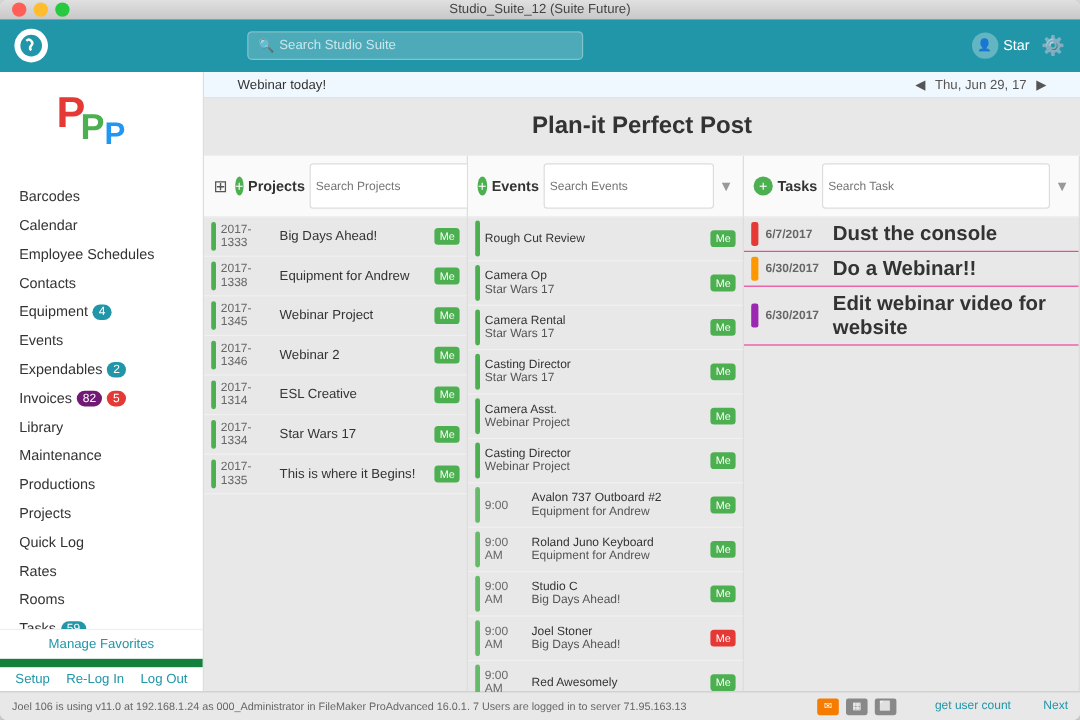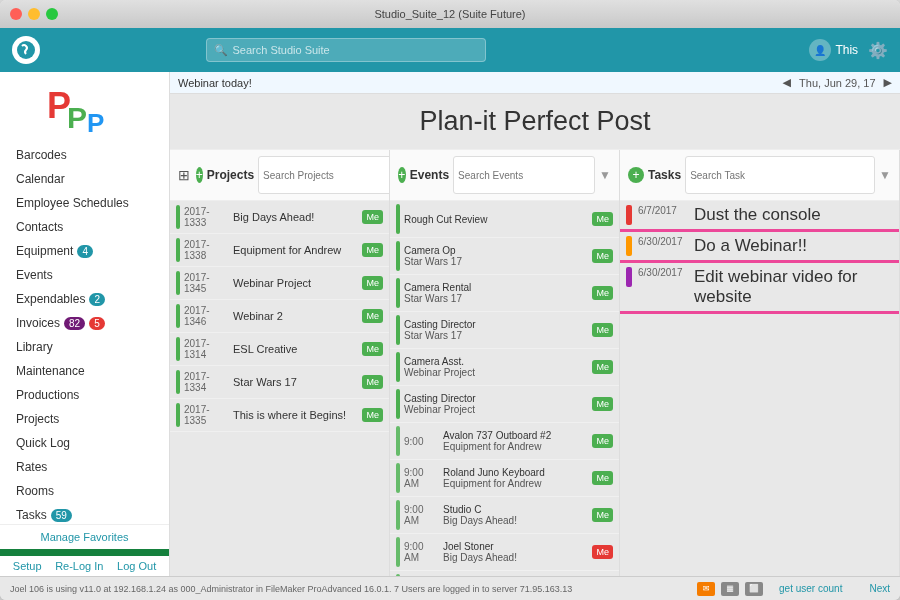--- a/index.html
+++ b/index.html
@@ -1,21 +1,21 @@
 <!DOCTYPE html>
 <html><head>
   <meta charset="utf-8">
   <style>
     * { box-sizing: border-box; margin: 0; padding: 0; }
     body { font-family: -apple-system, BlinkMacSystemFont, 'Helvetica Neue', Arial, sans-serif; font-size: 12px; background: #e8e8e8; width: 900px; height: 600px; overflow: hidden; }
 
     
     .window { width: 900px; height: 600px; display: flex; flex-direction: column; border-radius: 6px; overflow: hidden; box-shadow: 0 4px 20px rgba(0,0,0,0.4); }
 
-    .title-bar { background: linear-gradient(to bottom, #e0e0e0, #c8c8c8); height: 28px; display: flex; align-items: center; justify-content: center; position: relative; flex-shrink: 0; }
+    .title-bar { background: linear-gradient(to bottom, #e0e0e0, #c8c8c8); height: 16px; display: flex; align-items: center; justify-content: center; position: relative; flex-shrink: 0; }
     .title-bar-buttons { position: absolute; left: 10px; display: flex; gap: 6px; }
     .tb-btn { width: 12px; height: 12px; border-radius: 50%; border: none; cursor: pointer; }
     .tb-close { background: #ff5f57; }
     .tb-min { background: #ffbd2e; }
     .tb-max { background: #28c840; }
     .title-bar-title { font-size: 11px; color: #444; font-weight: 500; }
 
     
     .toolbar { background: #2196a8; height: 44px; display: flex; align-items: center; padding: 0 12px; gap: 8px; flex-shrink: 0; }
     .toolbar-logo { width: 28px; height: 28px; border-radius: 50%; background: white; display: flex; align-items: center; justify-content: center; }
@@ -27,34 +27,34 @@
     .toolbar-right { display: flex; align-items: center; gap: 10px; margin-left: auto; }
     .user-badge { display: flex; align-items: center; gap: 4px; color: white; font-size: 12px; }
     .user-avatar { width: 22px; height: 22px; border-radius: 50%; background: rgba(255,255,255,0.3); display: flex; align-items: center; justify-content: center; color: white; font-size: 10px; }
     .gear-icon { color: white; font-size: 16px; cursor: pointer; }
 
     
     .main-content { display: flex; flex: 1; overflow: hidden; }
 
     
     .sidebar { width: 170px; background: white; border-right: 1px solid #ddd; display: flex; flex-direction: column; overflow: hidden; flex-shrink: 0; }
-    .sidebar-nav { flex: 1; overflow-y: auto; }
+    .sidebar-nav { flex: 1; overflow-y: auto; margin-top: 21px; }
     .sidebar-item { padding: 5px 16px; cursor: pointer; color: #333; font-size: 12px; display: flex; align-items: center; gap: 4px; }
     .sidebar-item .badge { background: #2196a8; color: white; border-radius: 8px; padding: 1px 5px; font-size: 10px; }
     .sidebar-item .badge-red { background: #e53935; }
     .sidebar-footer { border-top: 1px solid #eee; padding: 6px; display: flex; justify-content: space-around; }
     .sidebar-footer-link { color: #2196a8; font-size: 11px; cursor: pointer; }
 
     
     .content-panel { flex: 1; display: flex; flex-direction: column; overflow: hidden; }
 
     
-    .notification-bar { background: #f0f8ff; border-bottom: 1px solid #ddd; padding: 4px 8px; font-size: 11px; color: #333; display: flex; align-items: center; }
+    .notification-bar { background: #f0f8ff; border-bottom: 1px solid #ddd; padding: 4px 28px; font-size: 11px; color: #333; display: flex; align-items: center; }
     .nav-arrows { display: flex; align-items: center; gap: 8px; margin-left: auto; font-size: 11px; color: #555; }
-    .app-title { text-align: center; padding: 12px; font-size: 27px; font-weight: 400; color: #333; border-bottom: 1px solid #eee; }
+    .app-title { text-align: center; padding: 12px; font-size: 20px; font-weight: 700; color: #333; border-bottom: 1px solid #eee; }
 
     
     .three-col { display: flex; flex: 1; overflow: hidden; }
 
     
     .panel { border-right: 1px solid #ddd; display: flex; flex-direction: column; overflow: hidden; }
     .projects-panel { width: 220px; }
     .events-panel { width: 230px; }
     .tasks-panel { flex: 1; }
 
@@ -76,21 +76,21 @@
 
     
     .event-row { display: flex; align-items: center; padding: 3px 6px; border-bottom: 1px solid #f0f0f0; gap: 4px; }
     .event-color-bar { width: 4px; height: 30px; border-radius: 2px; }
     .event-time { font-size: 10px; color: #666; width: 35px; flex-shrink: 0; }
     .event-info { flex: 1; }
     .event-name { font-size: 10px; color: #333; font-weight: 500; }
     .event-sub { font-size: 10px; color: #555; }
 
     
-    .task-row { display: flex; align-items: flex-start; padding: 4px 6px; border-bottom: 3px solid #ec4899; gap: 6px; }
+    .task-row { display: flex; align-items: center; padding: 4px 6px; border-bottom: 1px solid #ec4899; gap: 6px; font-weight: bold; }
     .task-color-block { width: 6px; height: 20px; border-radius: 2px; flex-shrink: 0; }
     .task-date { font-size: 10px; color: #666; width: 50px; flex-shrink: 0; }
     .task-desc { flex: 1; font-size: 17px; color: #333; }
 
     
     .status-bar { background: #e8e8e8; border-top: 1px solid #ccc; height: 24px; display: flex; align-items: center; padding: 0 10px; font-size: 10px; color: #555; gap: 8px; }
     .status-icons { display: flex; gap: 6px; margin-left: auto; }
     .status-icon { width: 18px; height: 14px; background: #888; border-radius: 2px; display: flex; align-items: center; justify-content: center; color: white; font-size: 8px; }
     .get-user { margin-left: 8px; }
     .next-btn { margin-left: auto; }
@@ -124,21 +124,21 @@
         <path d="M6 6 Q8 4 10 6 Q12 8 10 10 Q8 12 10 14" stroke="white" stroke-width="2" fill="none"></path>
       </svg>
     </div>
     <div class="search-bar">
       <span class="search-icon-small">🔍</span>
       <input type="text" placeholder="Search Studio Suite" style="">
     </div>
     <div class="toolbar-right">
       <div class="user-badge">
         <div class="user-avatar">👤</div>
-        <span>This</span>
+        <span>Star</span>
       </div>
       <span class="gear-icon">⚙️</span>
     </div>
   </div>
 
   <div class="main-content">
 
     <div class="sidebar">
 
       <div class="ppp">
@@ -416,16 +416,16 @@
     </div>
   </div>
 
   <div class="status-bar">
     <span style="font-size:9px; color:#666; flex:1; overflow:hidden; white-space:nowrap; text-overflow:ellipsis;">Joel 106 is using v11.0 at 192.168.1.24 as 000_Administrator in FileMaker ProAdvanced 16.0.1. 7 Users are logged in to server 71.95.163.13</span>
     <div class="status-icons">
       <div class="status-icon" style="background:#f57c00;">✉</div>
       <div class="status-icon" style="background:#888;">▦</div>
       <div class="status-icon" style="background:#888;">⬜</div>
     </div>
-    <span class="get-user" style="color:#2196a8; cursor:pointer; margin-left:8px;">get user count</span>
+    <span class="get-user" style="color:#2196a8; cursor:pointer; margin-left:24px;">get user count</span>
     <span class="next-btn" style="color:#2196a8; cursor:pointer; margin-left:19px;">Next</span>
   </div>
 </div>
 
 </body></html>

